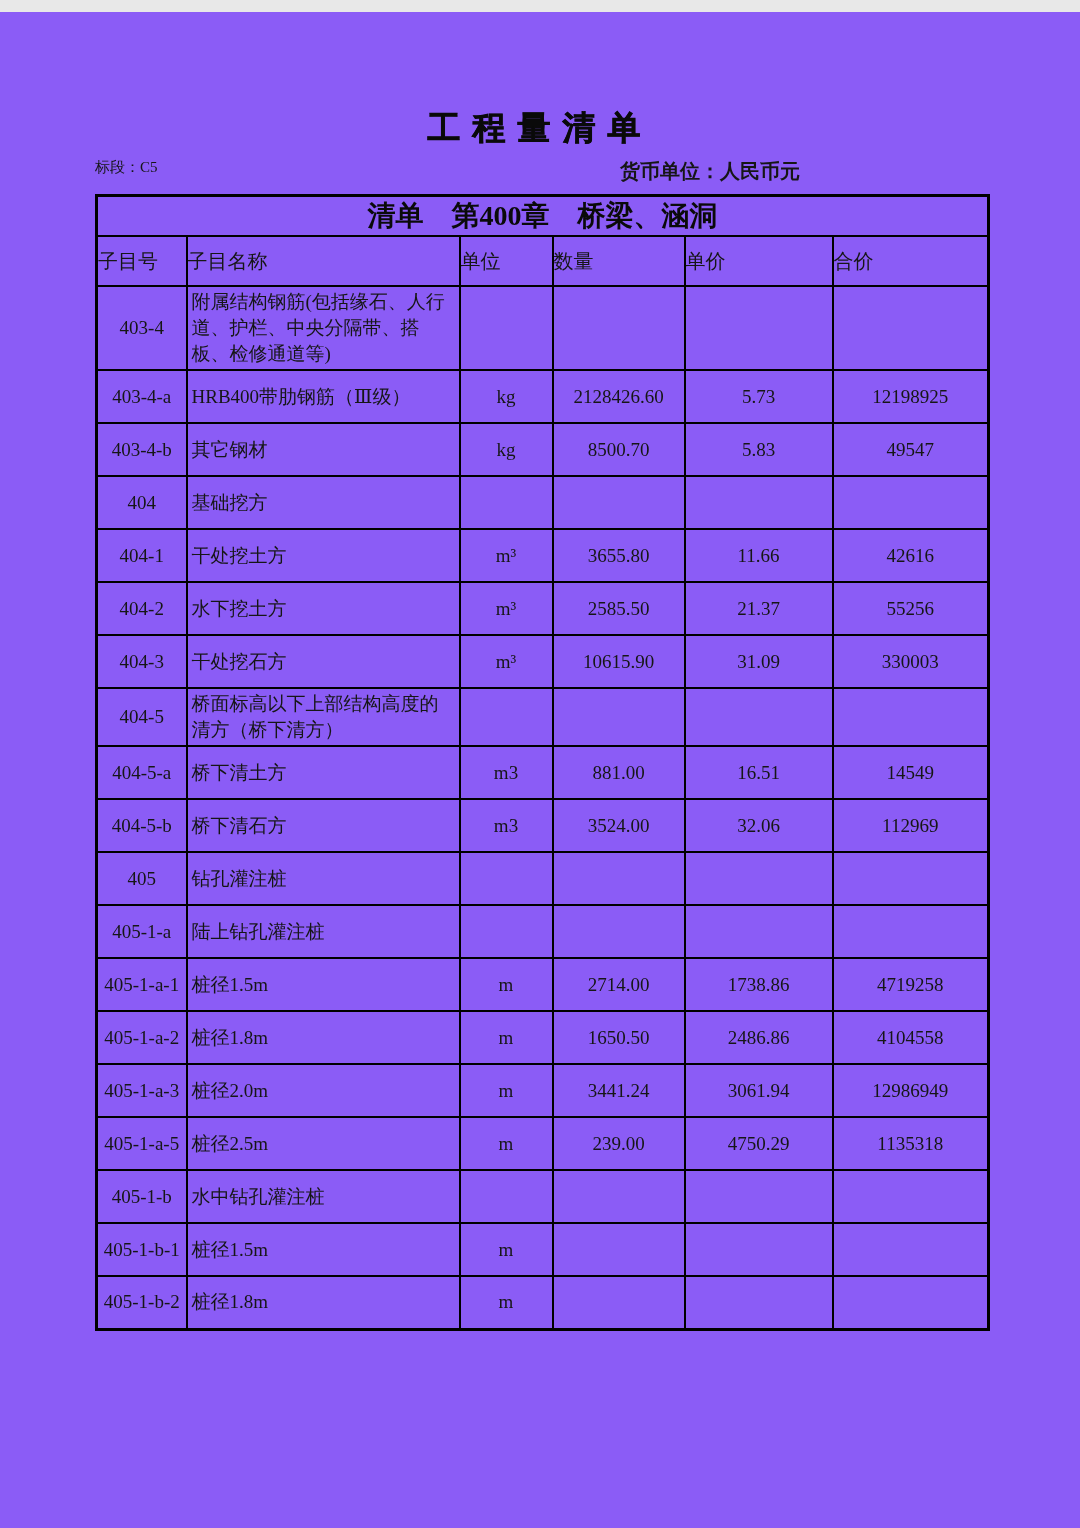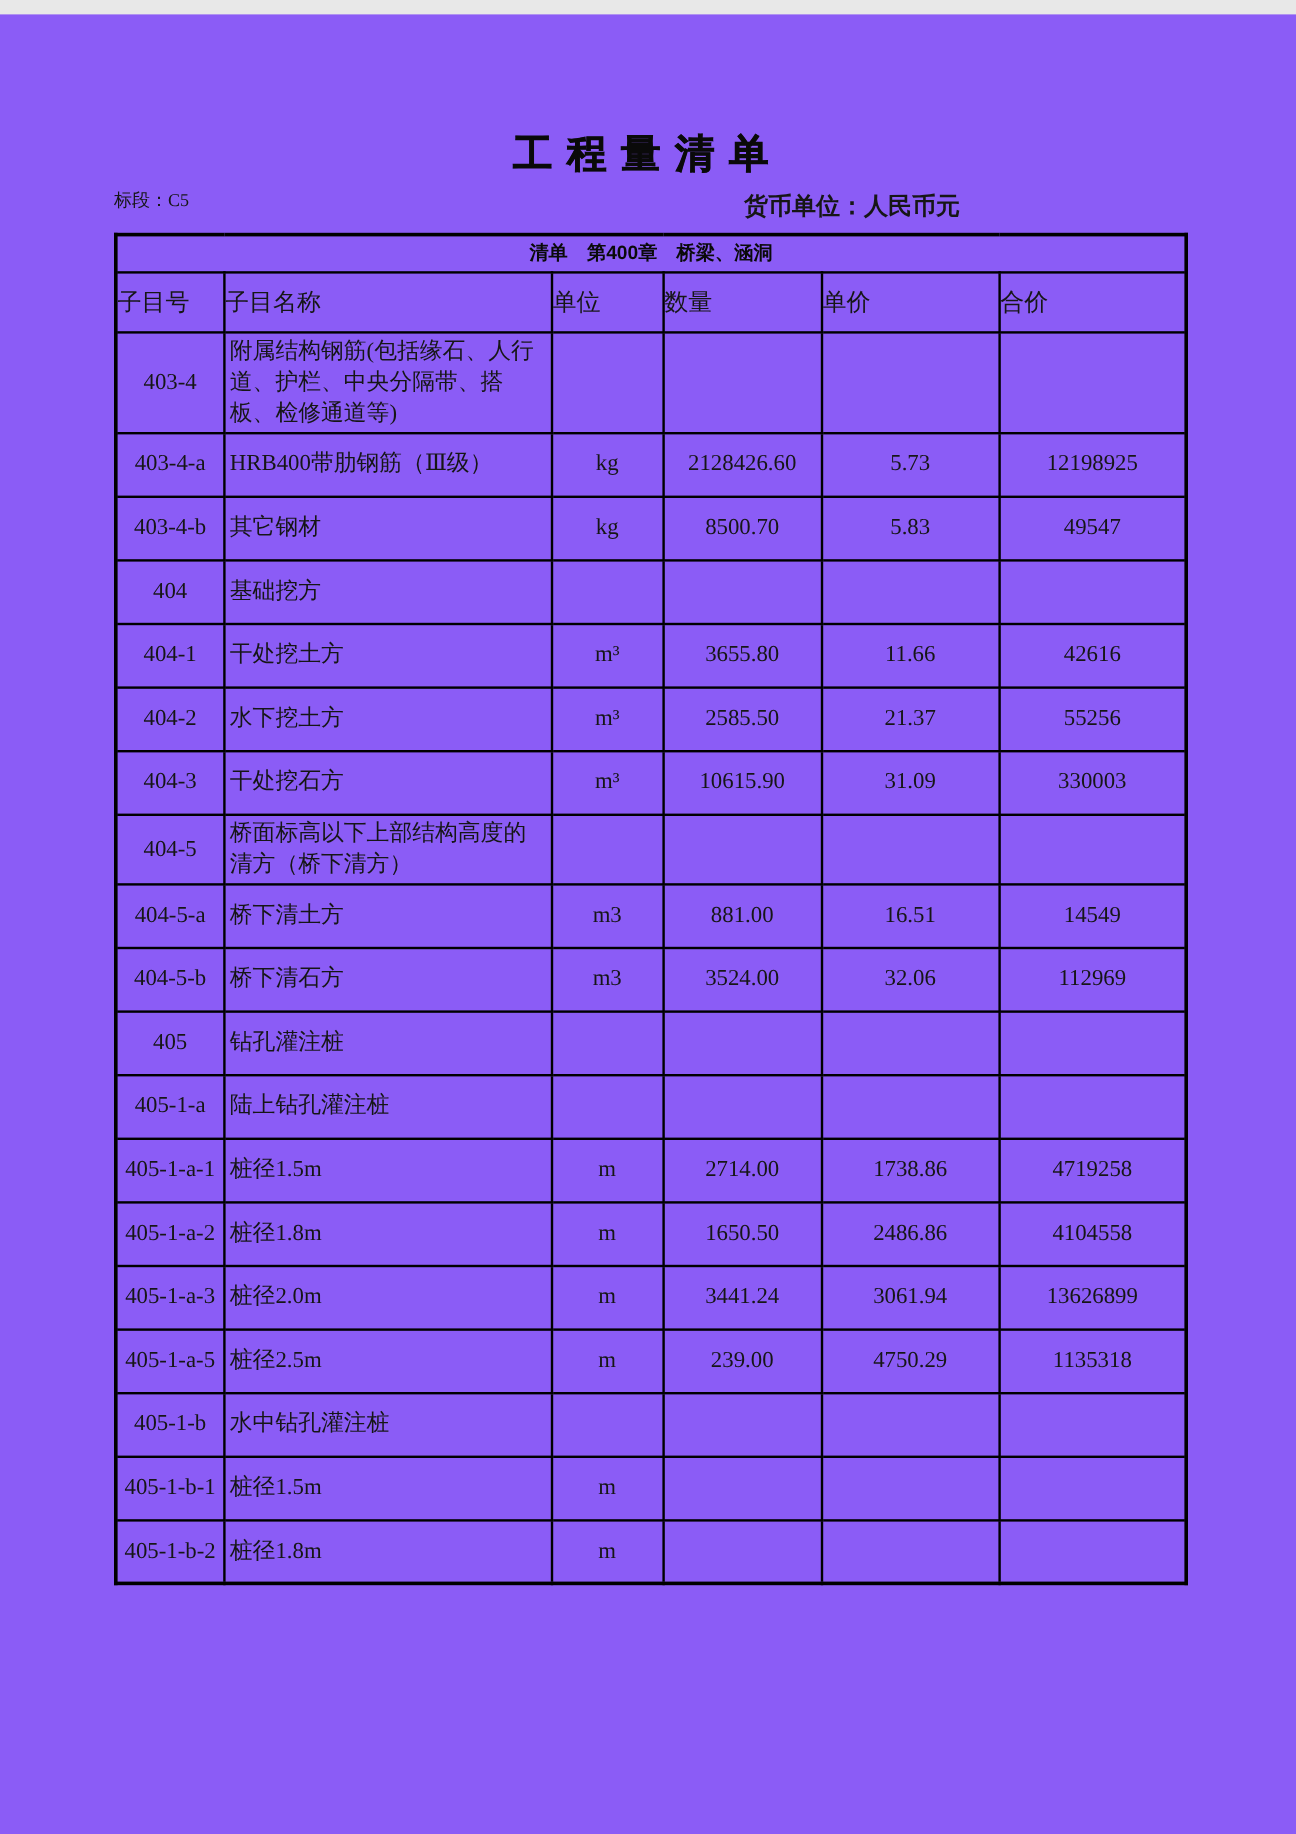--- a/index.html
+++ b/index.html
@@ -53,23 +53,23 @@
   table.boq td, table.boq th {
     border: 2px solid #000;
     vertical-align: middle;
     font-weight: normal;
     color: #161616;
     overflow: hidden;
   }
   tr.band-row td {
     height: 31px;
     text-align: center;
-    font-family: Liberation Sans, sans-serif;
+    font-family: Liberation Serif, serif;
     font-weight: 700;
-    font-size: 16px;
+    font-size: 28px;
     color: #0a0a0a;
   }
   tr.header-row th {
     height: 50px;
     text-align: left;
     font-size: 20px;
   }
   tr.data-row td {
     height: 53px;
     font-size: 19px;
@@ -242,21 +242,21 @@
       <td class="c-price">2486.86</td>
       <td class="c-total">4104558</td>
     </tr>
 
     <tr class="data-row">
       <td class="c-id">405-1-a-3</td>
       <td class="c-name">桩径2.0m</td>
       <td class="c-unit">m</td>
       <td class="c-qty">3441.24</td>
       <td class="c-price">3061.94</td>
-      <td class="c-total">13626899</td>
+      <td class="c-total">12986949</td>
     </tr>
 
 
     <tr class="data-row">
       <td class="c-id">405-1-a-5</td>
       <td class="c-name">桩径2.5m</td>
       <td class="c-unit">m</td>
       <td class="c-qty">239.00</td>
       <td class="c-price">4750.29</td>
       <td class="c-total">1135318</td>

